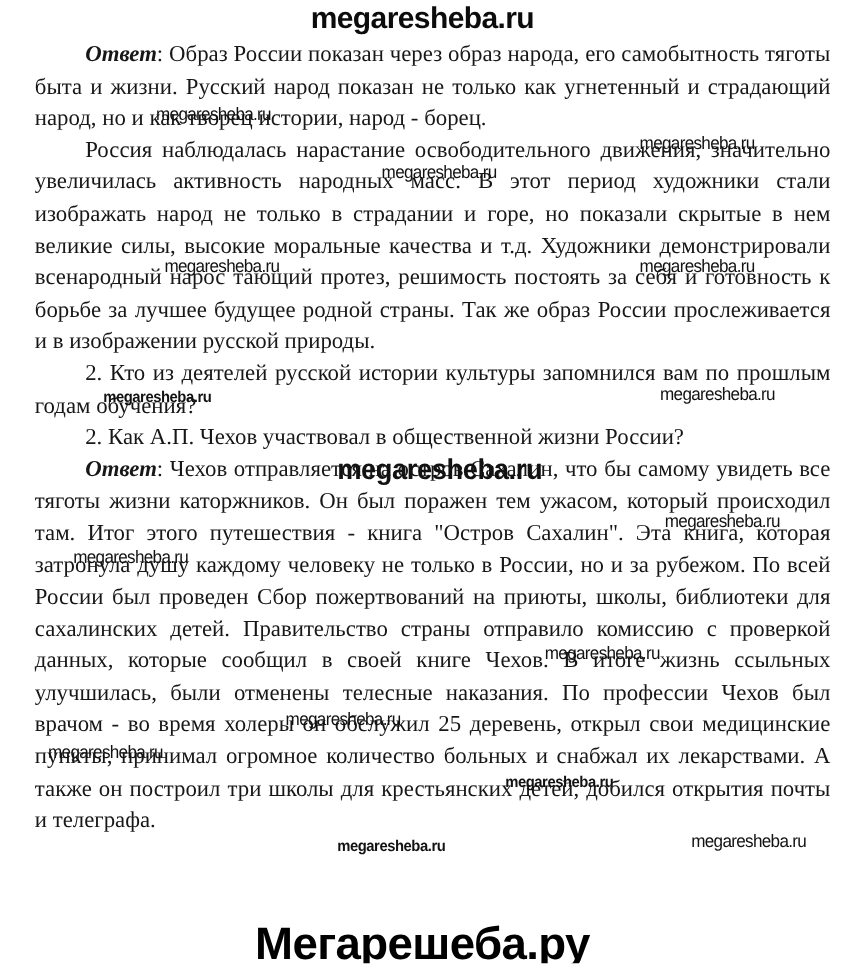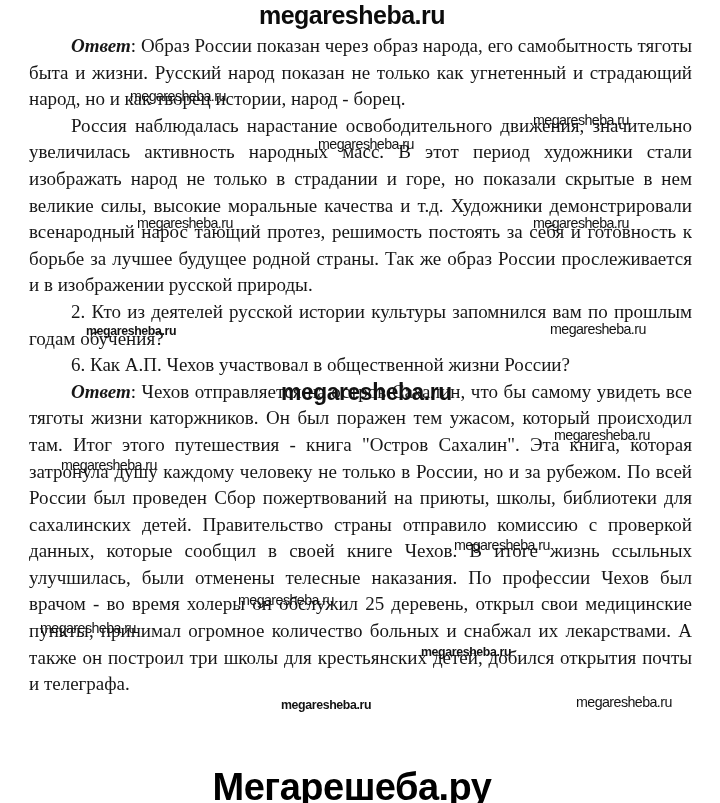--- a/index.html
+++ b/index.html
@@ -64,21 +64,21 @@
 </head>
 <body>
 
 <div class="page">
   <div class="site-header">megaresheba.ru</div>
 
   <div class="content" id="paragraphs">
       <p class="para"><i>Ответ</i>: Образ России показан через образ народа, его самобытность тяготы быта и жизни. Русский народ показан не только как угнетенный и страдающий народ, но и как творец истории, народ - борец.</p>
       <p class="para">Россия наблюдалась нарастание освободительного движения, значительно увеличилась активность народных масс. В этот период художники стали изображать народ не только в страдании и горе, но показали скрытые в нем великие силы, высокие моральные качества и т.д. Художники демонстрировали всенародный нарос тающий протез, решимость постоять за себя и готовность к борьбе за лучшее будущее родной страны. Так же образ России прослеживается и в изображении русской природы.</p>
       <p class="para">2. Кто из деятелей русской истории культуры запомнился вам по прошлым годам обучения?</p>
-      <p class="para">6. Как А.П. Чехов участвовал в общественной жизни России?</p>
+      <p class="para">2. Как А.П. Чехов участвовал в общественной жизни России?</p>
       <p class="para"><i>Ответ</i>: Чехов отправляется на остров Сахалин, что бы самому увидеть все тяготы жизни каторжников. Он был поражен тем ужасом, который происходил там. Итог этого путешествия - книга "Остров Сахалин". Эта книга, которая затронула душу каждому человеку не только в России, но и за рубежом. По всей России был проведен Сбор пожертвований на приюты, школы, библиотеки для сахалинских детей. Правительство страны отправило комиссию с проверкой данных, которые сообщил в своей книге Чехов. В итоге жизнь ссыльных улучшилась, были отменены телесные наказания. По профессии Чехов был врачом - во время холеры он обслужил 25 деревень, открыл свои медицинские пункты, принимал огромное количество больных и снабжал их лекарствами. А также он построил три школы для крестьянских детей, добился открытия почты и телеграфа.</p>
     </div>
 
   <div class="wm-layer" id="watermark-layer">
       <span class="wm" style="left: 130px; top: 88px; font-size: 15px;">megaresheba.ru</span>
       <span class="wm" style="left: 533px; top: 112px; font-size: 15px;">megaresheba.ru</span>
       <span class="wm" style="left: 318px; top: 136px; font-size: 15px;">megaresheba.ru</span>
       <span class="wm" style="left: 137px; top: 215px; font-size: 15px;">megaresheba.ru</span>
       <span class="wm" style="left: 533px; top: 215px; font-size: 15px;">megaresheba.ru</span>
       <span class="wm wm-bold" style="left: 86px; top: 324px; font-size: 13px;">megaresheba.ru</span>

